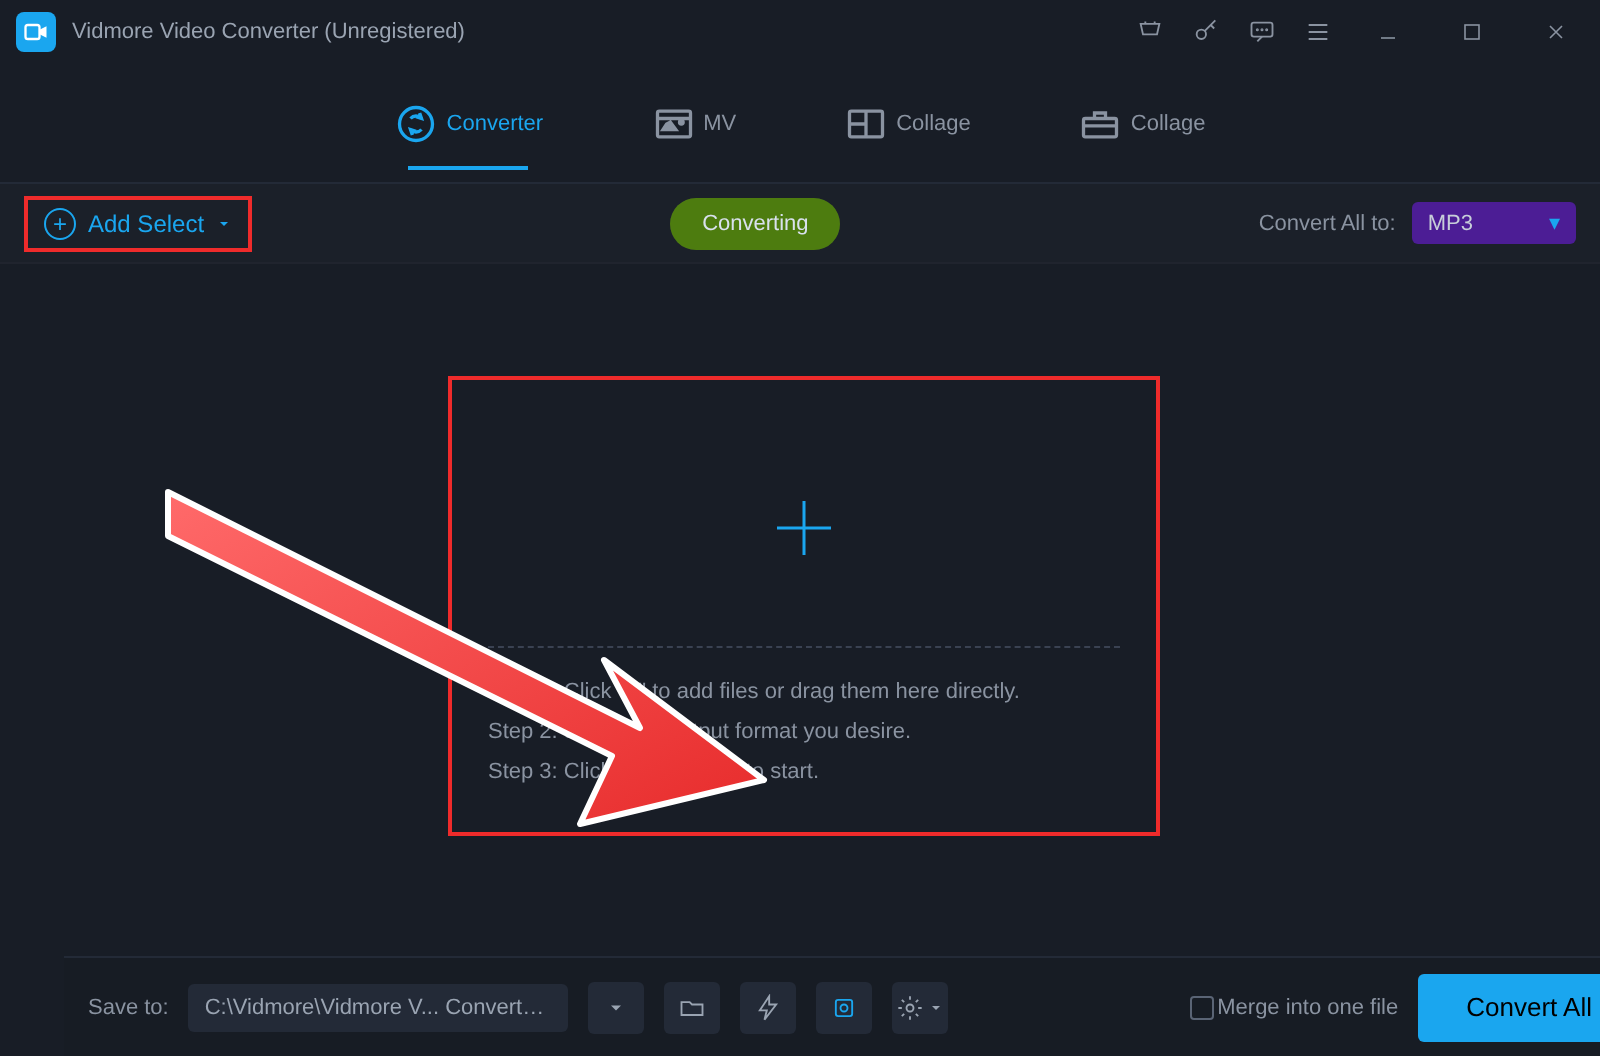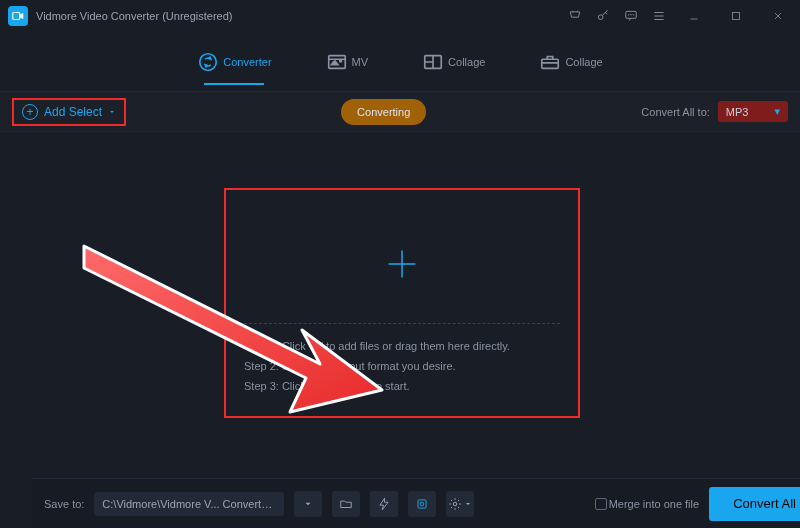--- a/index.html
+++ b/index.html
@@ -16,23 +16,23 @@
   .nav-item .nav-icon { width: 22px; height: 22px; display:flex; align-items:center; justify-content:center; }
   .nav-item.active { color: #1aa6ef; }
   .nav-item.active::after { content:""; position:absolute; bottom:-12px; left:50%; transform:translateX(-50%); width:60px; height:2px; background:#1aa6ef; }
   .subbar { height: 40px; display:flex; align-items:center; padding: 0 12px; gap: 8px; border-bottom: 1px solid #20242e; background:#1b2029; }
   .add-files-btn { display:flex; align-items:center; gap:6px; color:#1aa6ef; font-size:12px; padding:4px 8px; border:2px solid #ef2b2b; cursor:pointer; }
   .add-files-btn .plus-circ { width:16px; height:16px; border:1.5px solid #1aa6ef; border-radius:50%; display:flex; align-items:center; justify-content:center; font-size:12px; line-height:1; }
   .add-files-btn .drop { width:8px; height:8px; }
   .sub-center { flex:1; display:flex; justify-content:center; }
   .seg { display:flex; background:#232a37; border-radius:14px; height:26px; align-items:center; font-size:11px; }
   .seg .seg-item { padding: 0 16px; height:100%; display:flex; align-items:center; border-radius:14px; color:#8a93a1; cursor:pointer; }
-  .seg .seg-item.active { background:#a16207; color:#d9e1ee; }
+  .seg .seg-item.active { background:#4d7c0f; color:#d9e1ee; }
   .convert-to { display:flex; align-items:center; gap:8px; font-size:11px; color:#8a93a1; }
-  .sel { background:#7f1d1d; color:#c7ced9; font-size:11px; padding:4px 8px; border-radius:3px; display:flex; align-items:center; gap:26px; cursor:pointer; }
+  .sel { background:#4c1d95; color:#c7ced9; font-size:11px; padding:4px 8px; border-radius:3px; display:flex; align-items:center; gap:38px; cursor:pointer; }
   .sel .chev { color:#1aa6ef; }
   .main { position:relative; height:346px; }
   .dropzone { position:absolute; left:224px; top:56px; width:356px; height:230px; border:2px solid #ef2b2b; padding:14px 18px; }
   .dz-top { height:120px; display:flex; align-items:center; justify-content:center; border-bottom:1px dashed #3a4252; }
   .dz-plus { color:#1aa6ef; }
   .dz-steps { padding-top:12px; font-size:11px; color:#8a93a1; line-height:20px; }
   .arrow-wrap { position:absolute; left:82px; top:112px; pointer-events:none; }
   .bottombar { position:absolute; left:0; bottom:0; width:100%; height:50px; background:#171c24; border-top:1px solid #232a37; display:flex; align-items:center; padding:8px 12px; gap:10px; font-size:11px; color:#8a93a1;margin-left:32px; }
   .path-box { background:#232a37; color:#9aa4b2; padding:6px 8px; border-radius:3px; width:190px; white-space:nowrap; overflow:hidden; text-overflow:ellipsis; }
   .mini-btn { width:28px; height:26px; background:#232a37; border-radius:3px; display:flex; align-items:center; justify-content:center; cursor:pointer; }

